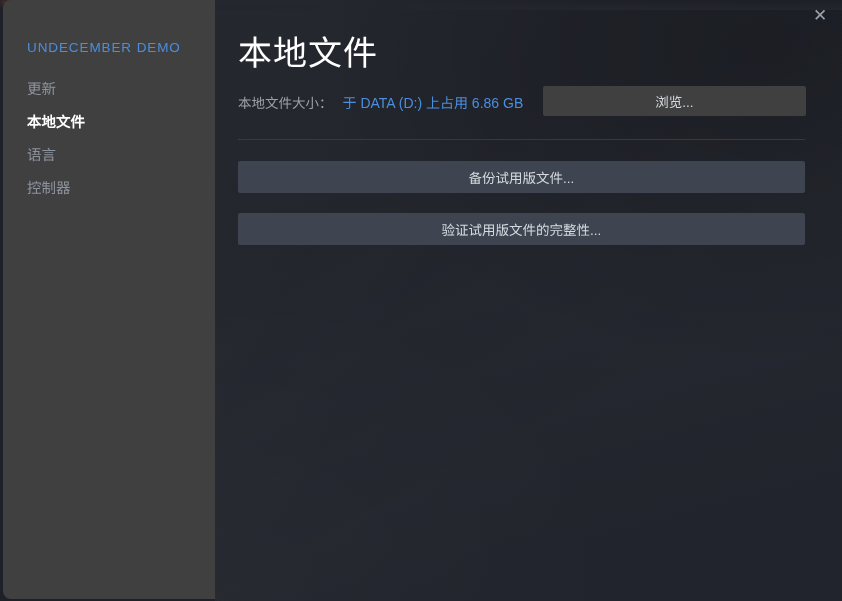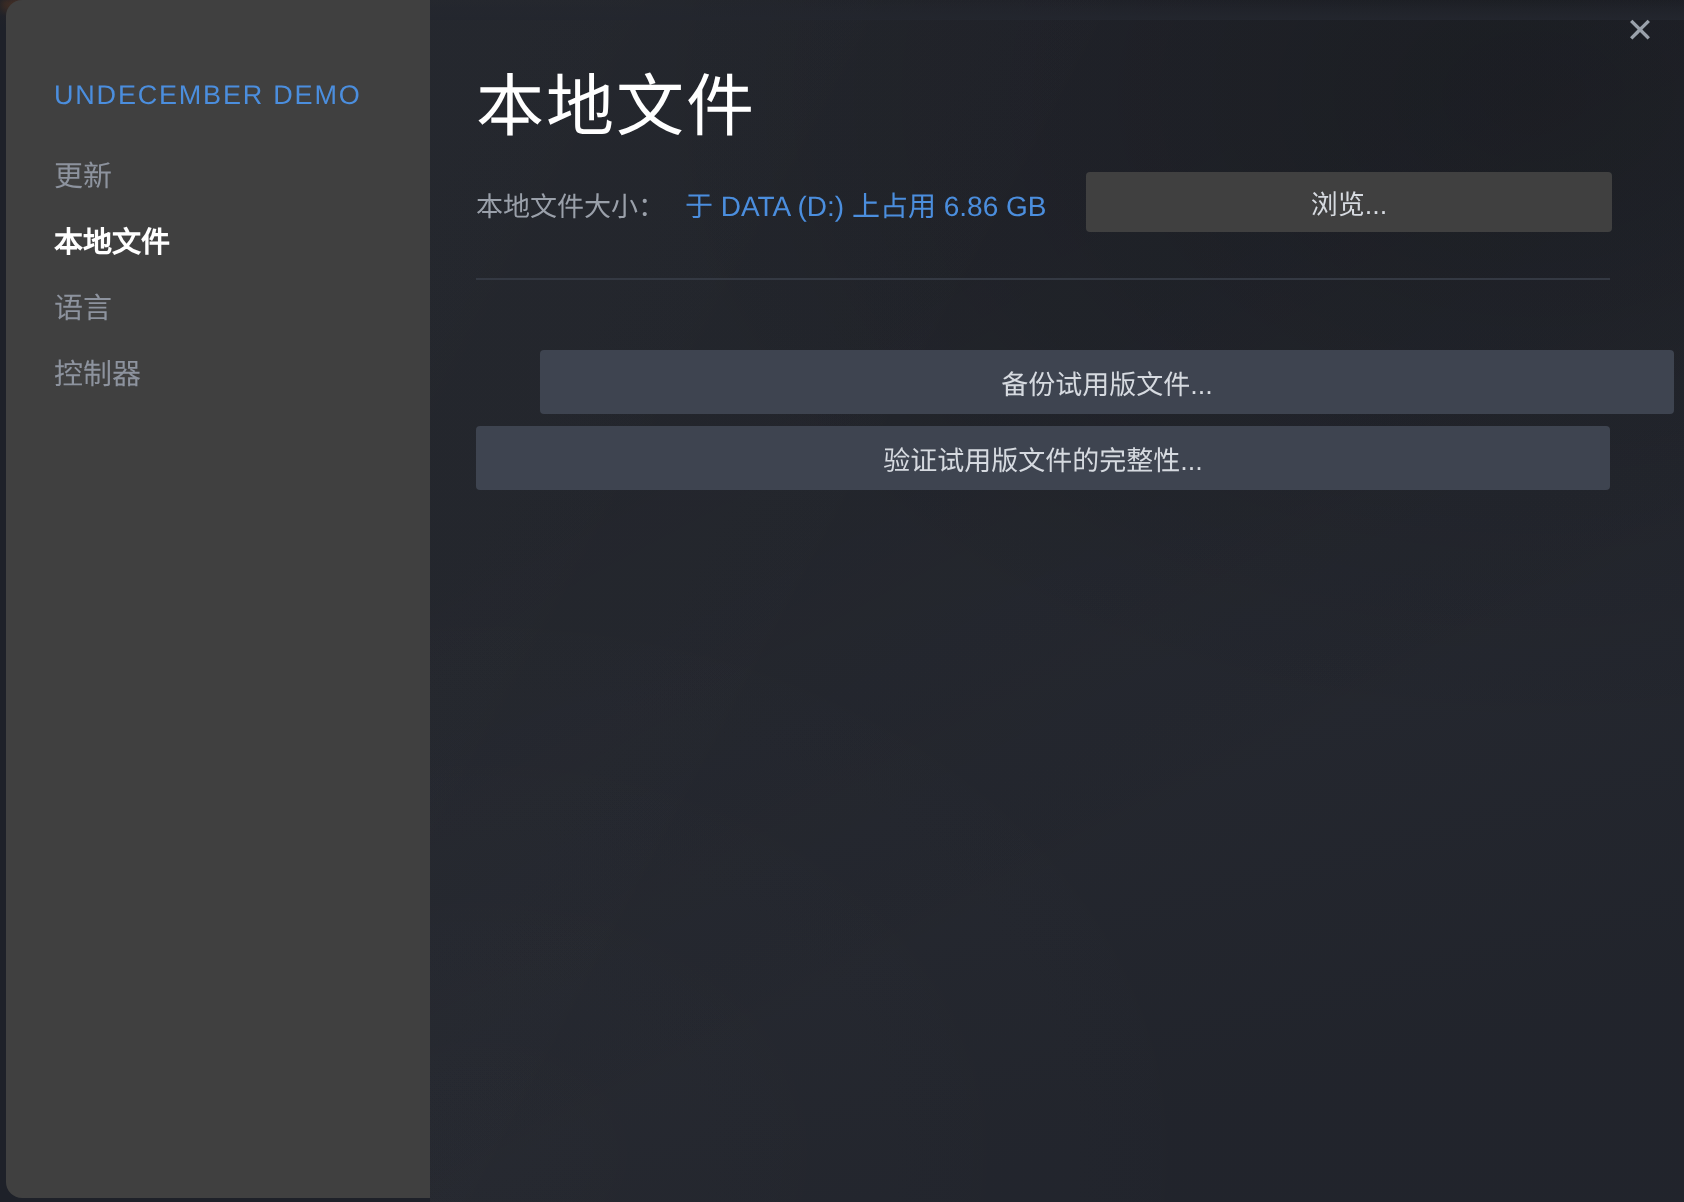--- a/index.html
+++ b/index.html
@@ -209,21 +209,21 @@
     height: 32px;
     background: #3e4450;
     border: none;
     border-radius: 2px;
     color: #d6dae0;
     font-size: 13.5px;
     font-family: inherit;
     cursor: pointer;
     padding: 0;
   }
-  .wide-btn.backup  { top: 175px; margin-left: 32px; }
+  .wide-btn.backup  { top: 161px; }
   .wide-btn.verify  { top: 213px; }
 </style>
 </head>
 <body>
 
 <div class="window">
 
   <div class="backdrop"></div>
   <div class="backdrop-dim"></div>
 

